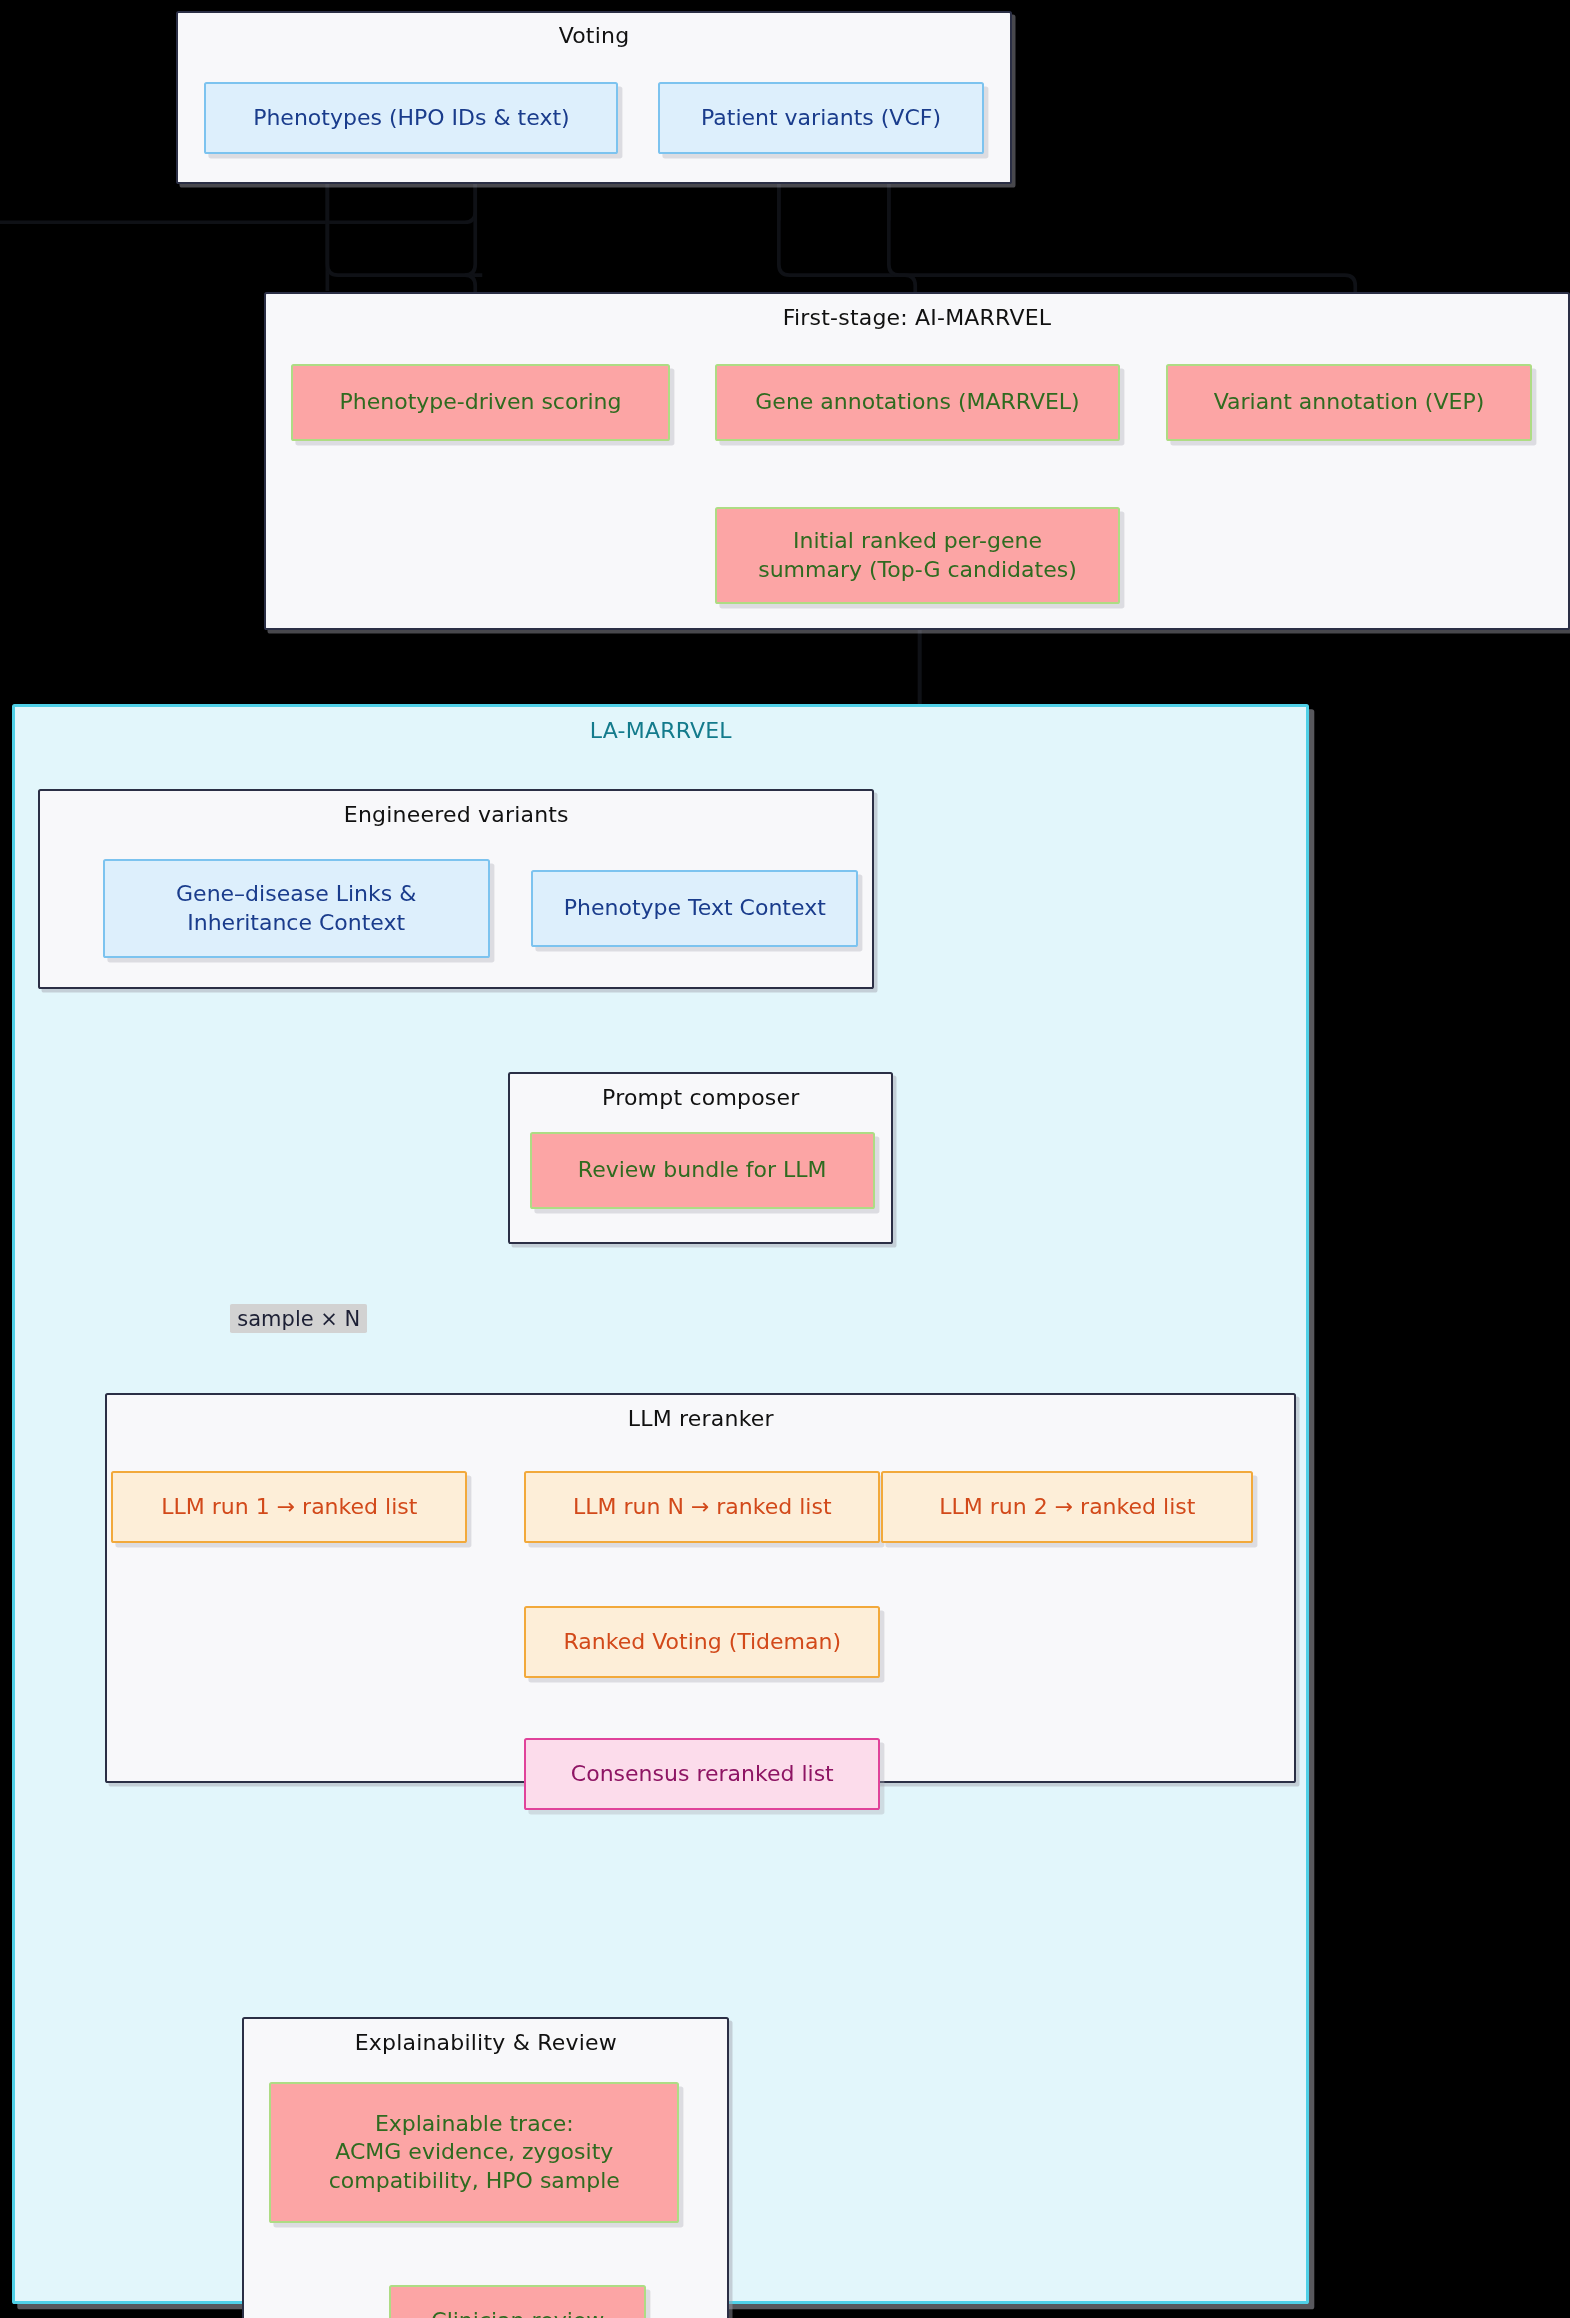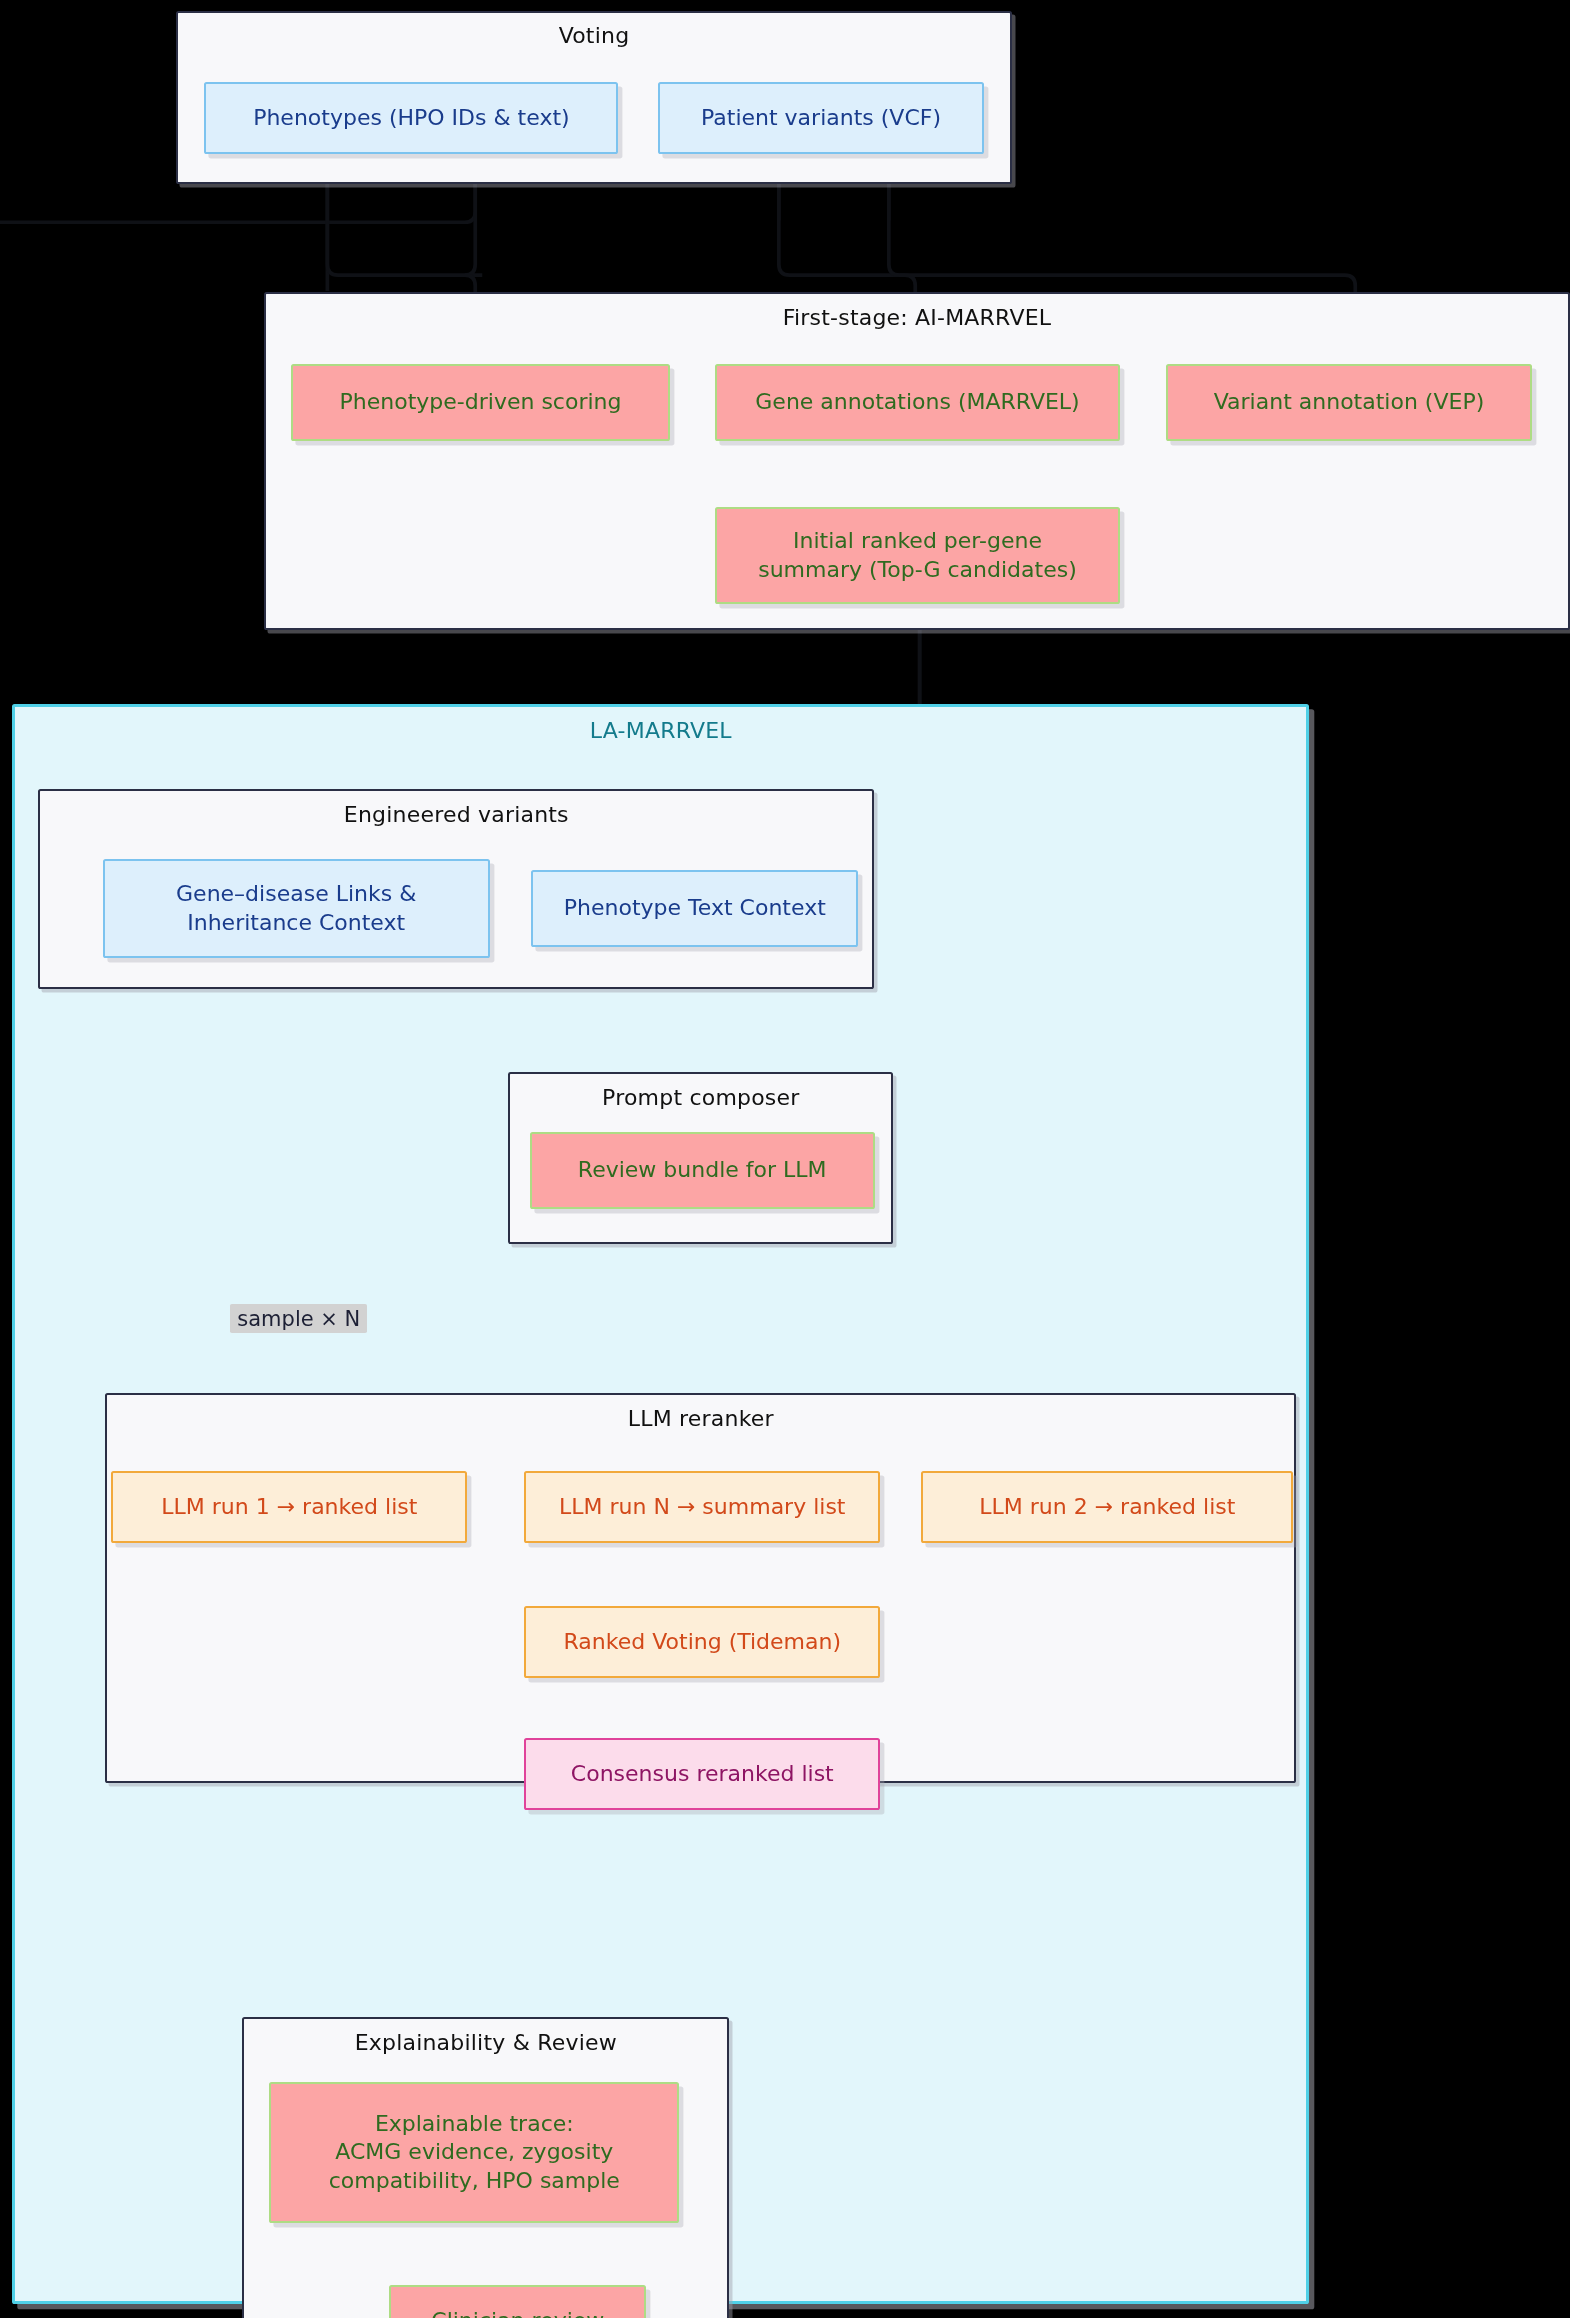--- a/index.html
+++ b/index.html
@@ -184,23 +184,23 @@
     <div class="edge-label" style="left:215px;top:597px;">
       <span>sample × N</span>
     </div>
 
     <div class="cluster" style="left:90px;top:686px;width:1191px;height:390px;">
       <div class="cluster-title">LLM reranker</div>
       <div class="node n-orange" style="left:4px;top:76px;width:356px;height:72px;">
         <span>LLM run 1 → ranked list</span>
       </div>
       <div class="node n-orange" style="left:417px;top:76px;width:356px;height:72px;">
-        <span>LLM run N → summary list</span>
-      </div>
-      <div class="node n-orange" style="left:814px;top:76px;width:372px;height:72px;justify-content:center;">
+        <span>LLM run N → ranked list</span>
+      </div>
+      <div class="node n-orange" style="left:774px;top:76px;width:372px;height:72px;justify-content:center;">
         <span>LLM run 2 → ranked list</span>
       </div>
       <div class="node n-orange" style="left:417px;top:211px;width:356px;height:72px;">
         <span>Ranked Voting (Tideman)</span>
       </div>
       <div class="node n-pink" style="left:417px;top:343px;width:356px;height:72px;">
         <span>Consensus reranked list</span>
       </div>
     </div>
 

